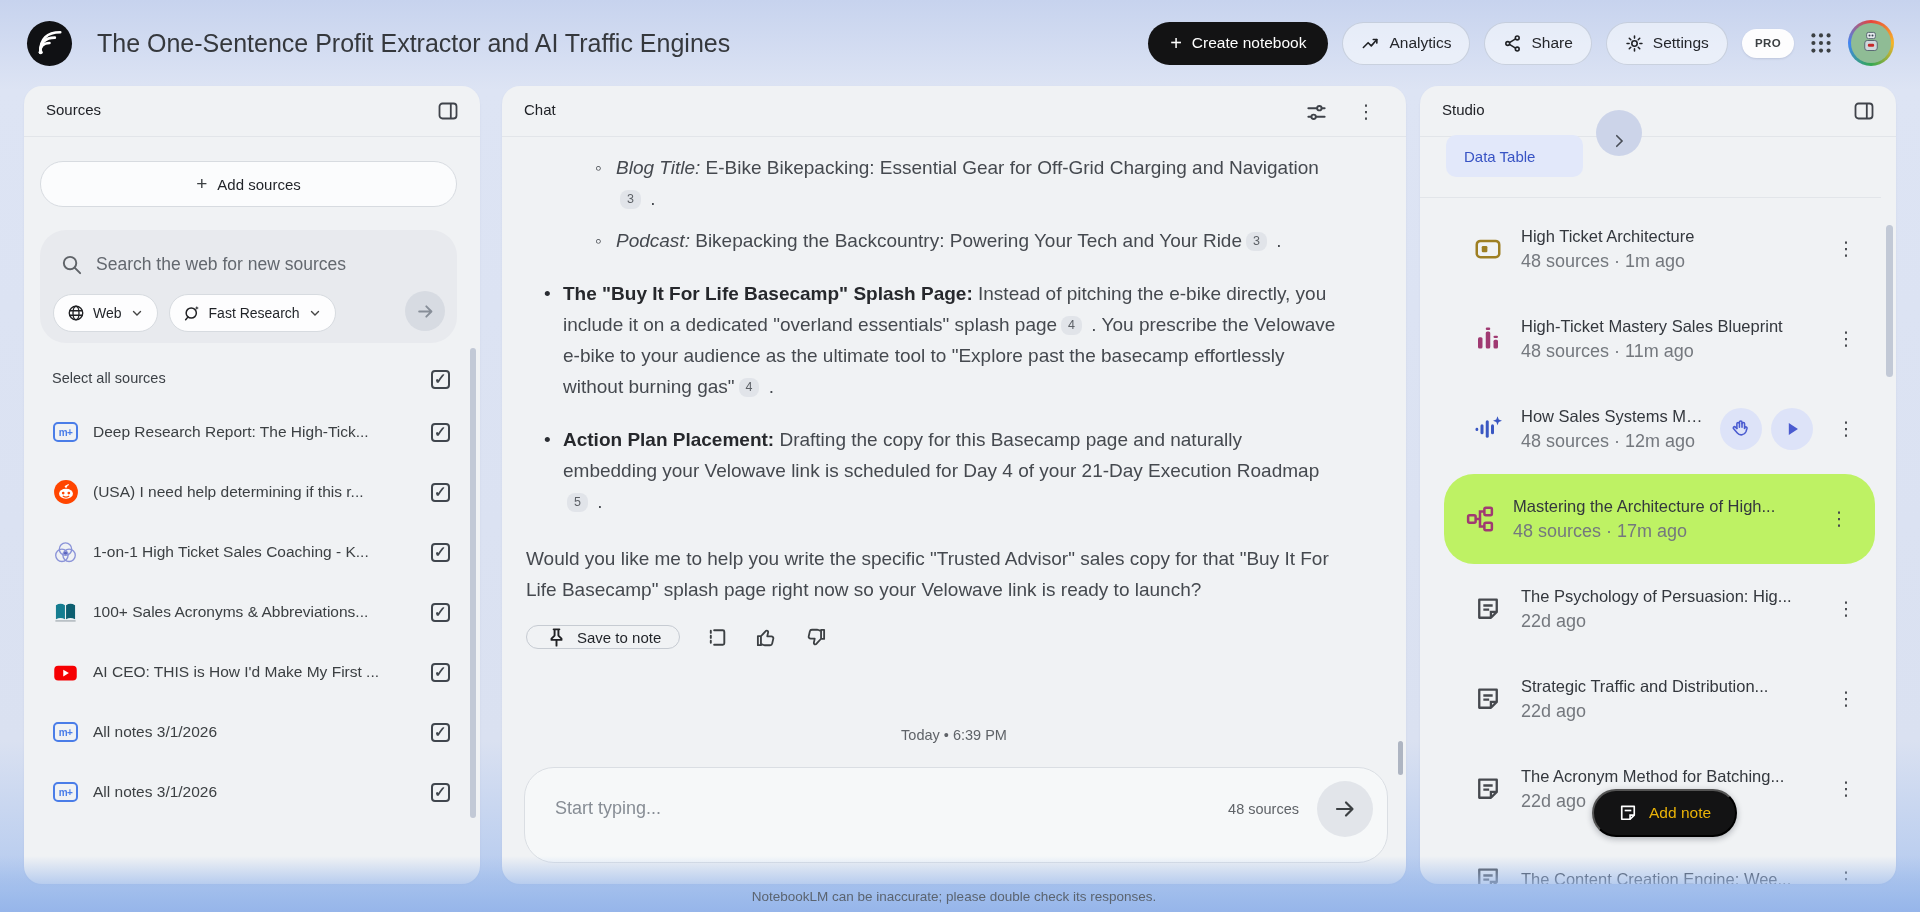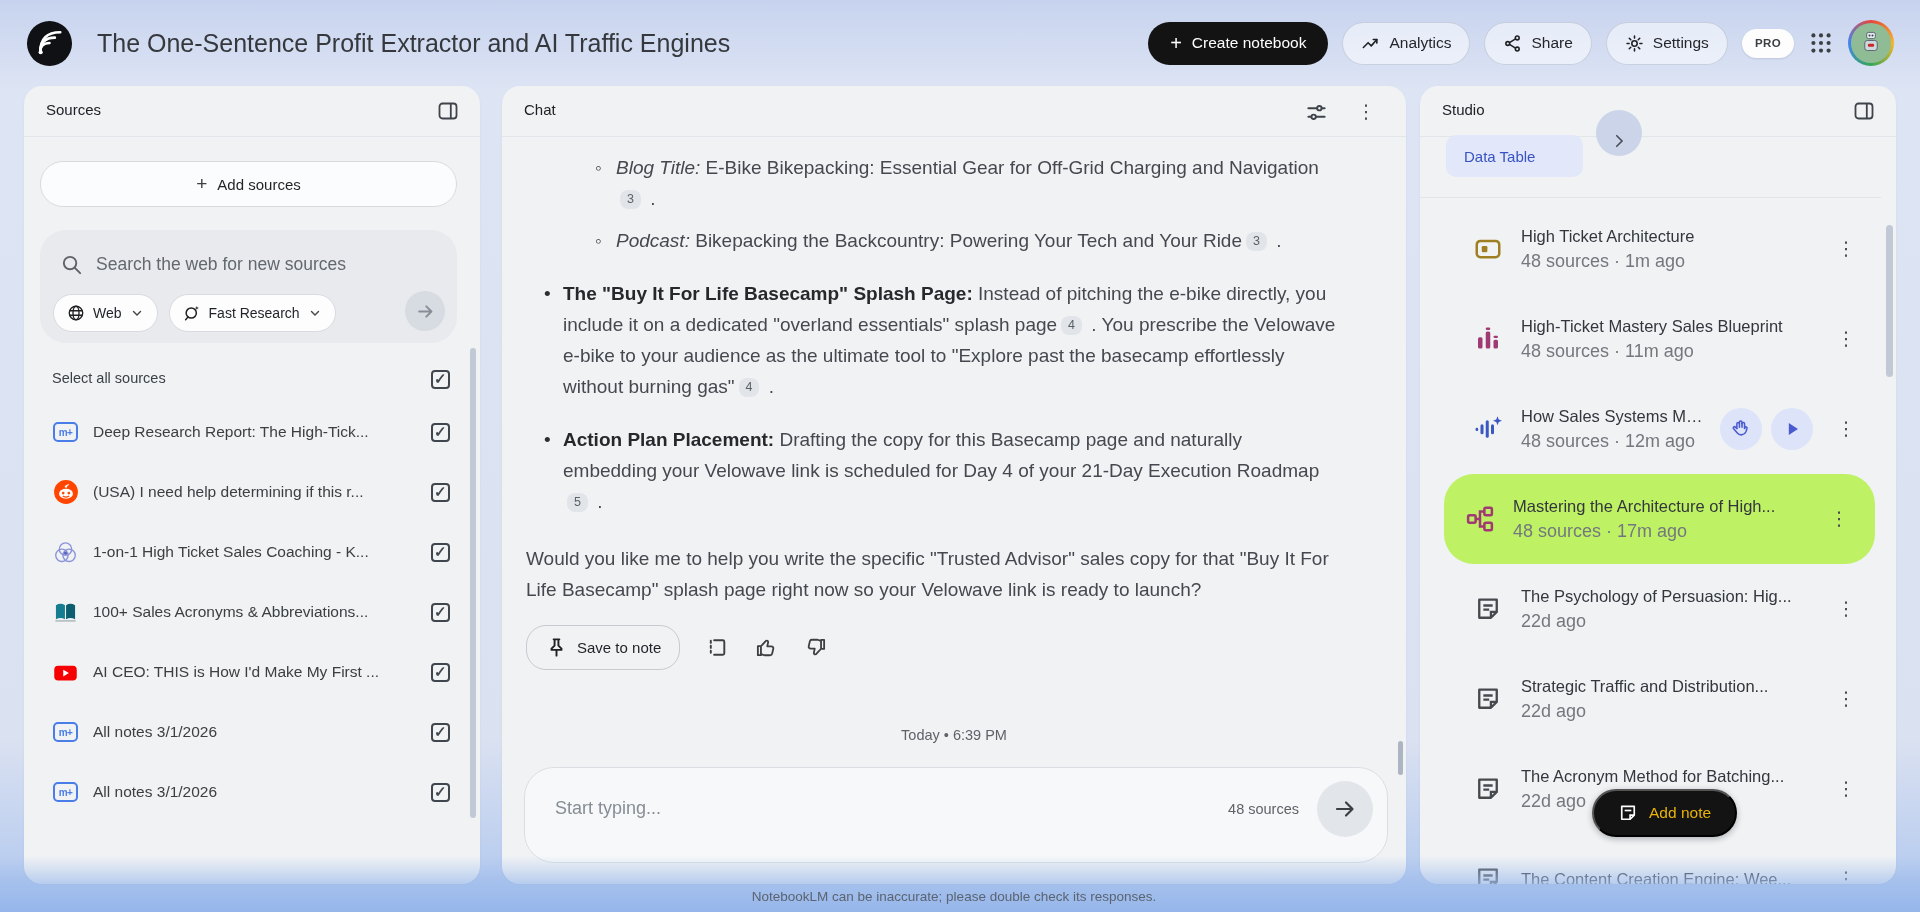--- a/index.html
+++ b/index.html
@@ -62,21 +62,21 @@
   .msg .l2 li{padding-left:21px;position:relative;margin-bottom:11px}
   .msg .l2 li::before{content:"◦";position:absolute;left:0;top:0;color:#45494f}
   .msg .l1{margin-left:18px;margin-top:22px}
   .msg .l1 li{padding-left:19px;position:relative;margin-bottom:22px}
   .msg .l1 li::before{content:"•";position:absolute;left:0;top:0;color:#2b2e33}
   .ital{font-style:italic}
   .bold{font-weight:700;color:#26282c}
   .cite{display:inline-block;background:#e1e4e9;color:#5d6167;border-radius:8px;font-size:12.5px;line-height:19px;padding:0 7px;margin:0 4px;vertical-align:2px}
   .closing{margin-top:26px}
   .save-row{position:absolute;left:24px;top:539px;display:flex;align-items:center;gap:26px}
-  .save-pill{height:45px;border-radius:20px;border:1px solid #c6cbd2;display:flex;align-items:center;gap:9px;padding:0 18px;font-size:15px;color:#1f2227;cursor:pointer;background:transparent}
+  .save-pill{height:24px;border-radius:20px;border:1px solid #c6cbd2;display:flex;align-items:center;gap:9px;padding:0 18px;font-size:15px;color:#1f2227;cursor:pointer;background:transparent}
   .save-row svg{width:23px;height:23px;color:#3c4043;cursor:pointer}
   .today{position:absolute;left:0;right:0;top:641px;text-align:center;font-size:14.5px;color:#5f6368}
   .chat-input{position:absolute;left:22px;right:18px;top:681px;height:96px;border-radius:30px;background:#f6f8f9;border:1.5px solid #dadee3;display:flex;align-items:center;padding:0 14px 13px 30px;gap:18px}
   .chat-input input{flex:1;border:none;outline:none;background:transparent;font-size:18px;color:#3c4043;font-family:inherit}
   .chat-input input::placeholder{color:#878d95;opacity:1}
   .src-count{font-size:14.5px;color:#5f6368;white-space:nowrap}
   .send-btn{width:56px;height:56px;border-radius:50%;background:#e2e5ea;display:flex;align-items:center;justify-content:center;cursor:pointer}
   .send-btn svg{width:24px;height:24px;color:#3c4043}
   
   .chip-strip{position:absolute;left:0;right:15px;top:52px;height:60px;border-bottom:1px solid #e2e5e9}

